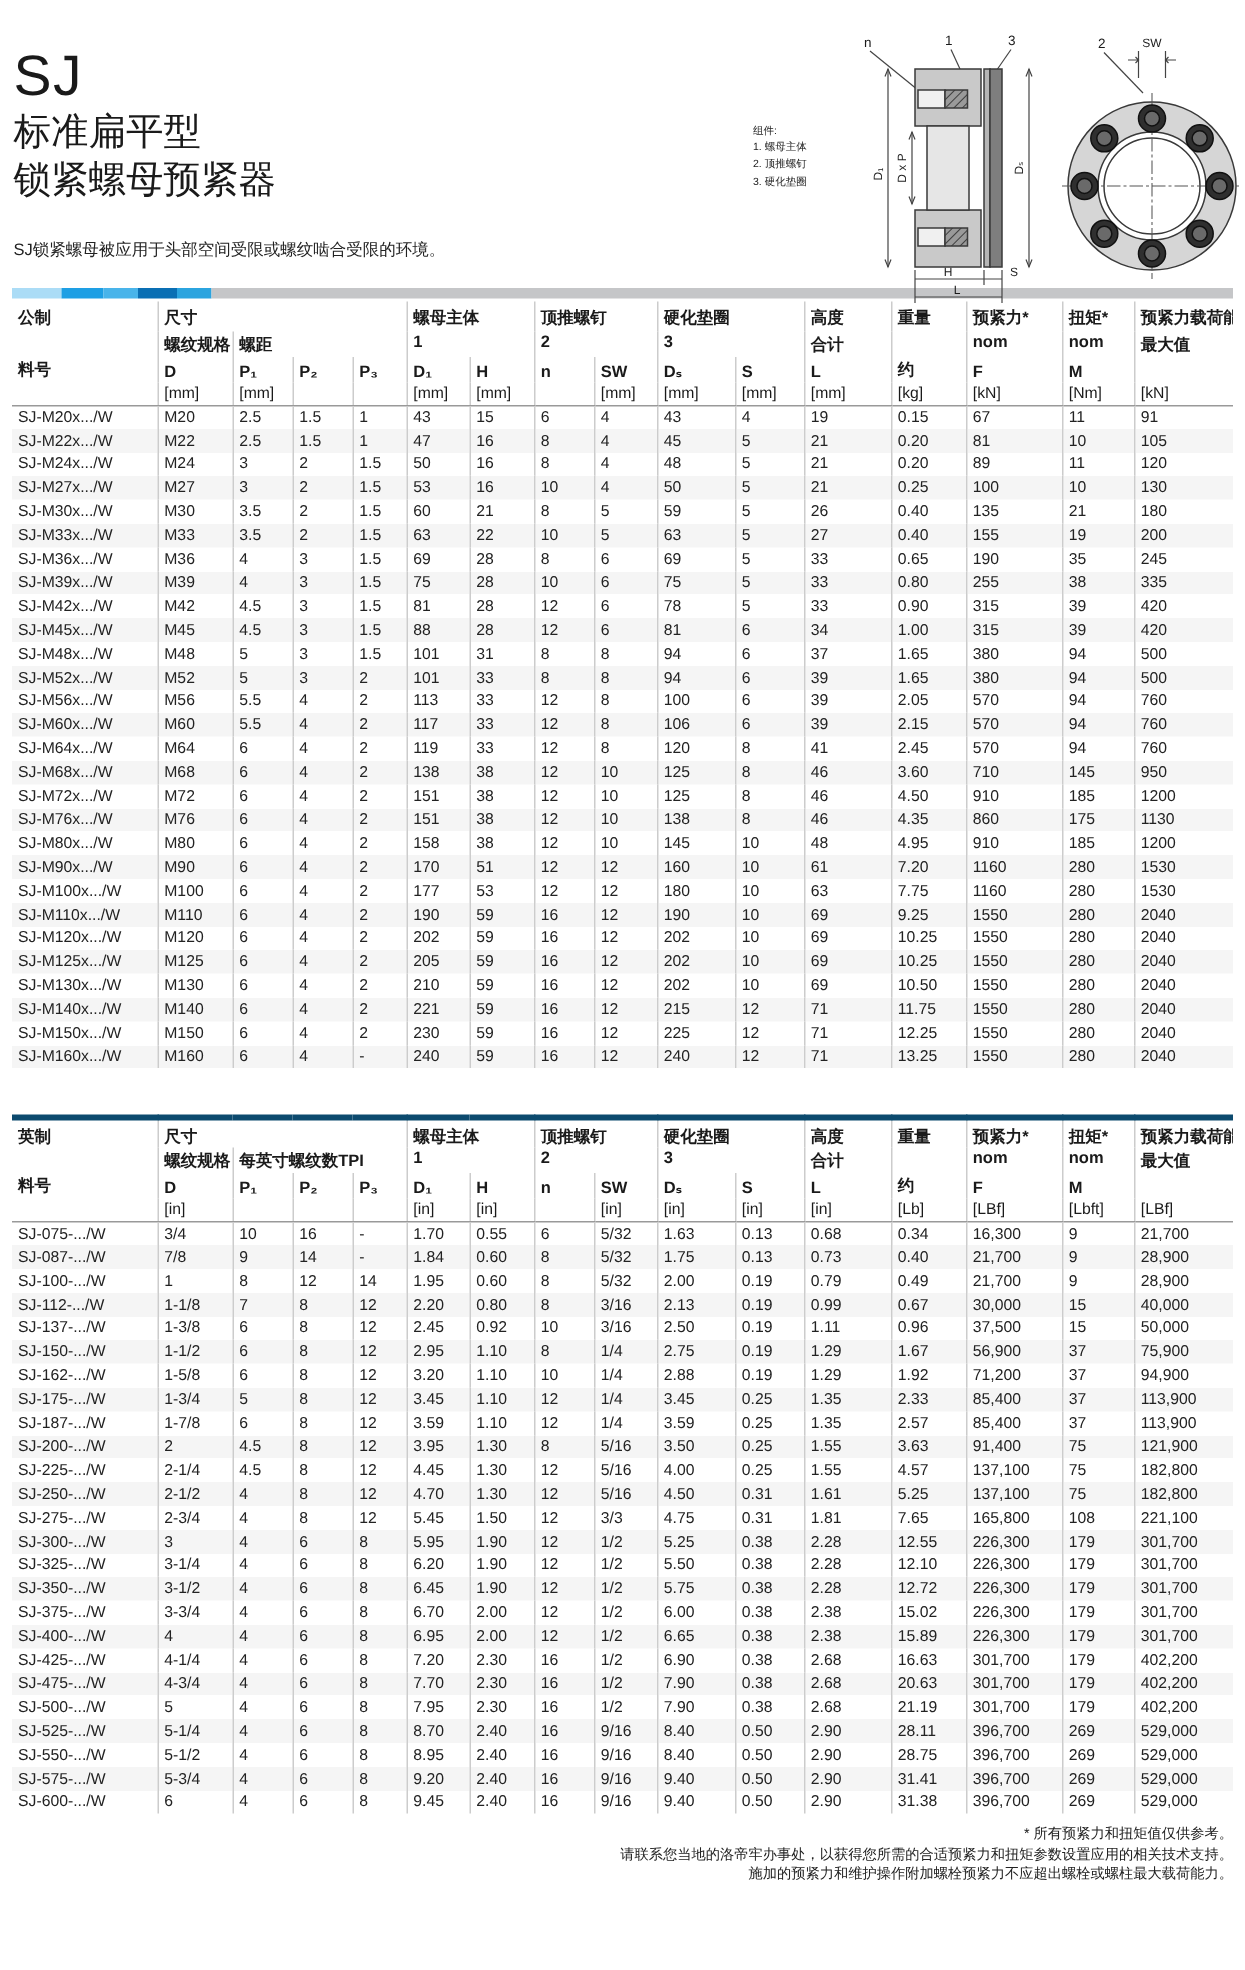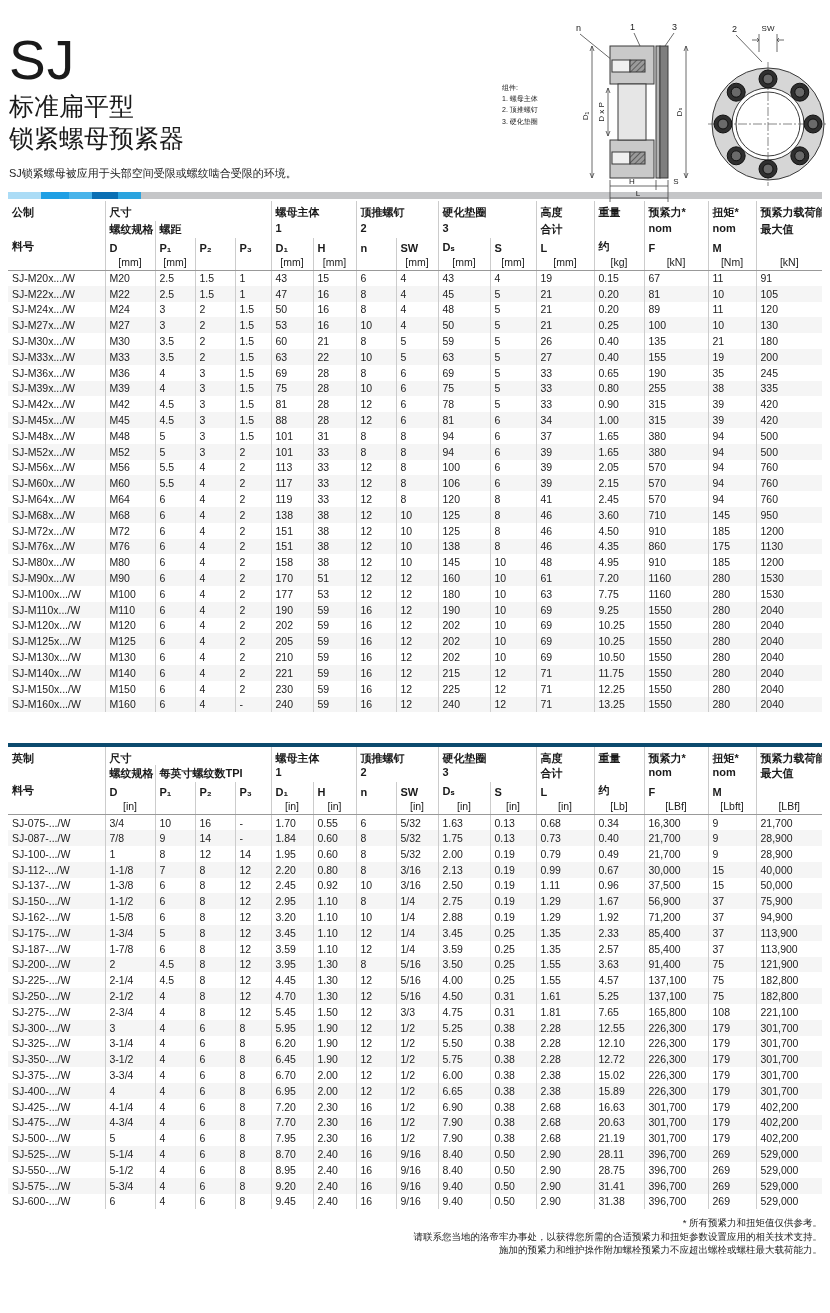--- a/index.html
+++ b/index.html
@@ -3,23 +3,23 @@
 <meta charset="utf-8">
 <style>
   * { box-sizing: border-box; }
   body {
     width: 830px; min-height: 1313px; margin: 0; background: #fff;
     font-family: "Liberation Sans", "DejaVu Sans", sans-serif; color: #1a1a1a;
   }
   
   .header-area { position: relative; height: 192px; }
   .title-block { position: absolute; left: 9px; top: 32px; }
-  .product-title { font-size: 55px; font-weight: 400; line-height: 1.05; letter-spacing: 1px; }
+  .product-title { font-size: 38px; font-weight: 400; line-height: 1.05; letter-spacing: 1px; }
   .type-line { font-size: 25px; font-weight: 400; line-height: 1.3; }
-  .description { font-size: 11px; margin-top: 11px; color: #222; }
+  .description { font-size: 11px; margin-top: 22px; color: #222; }
   .diagram-area { position: absolute; left: 498px; top: 20px; width: 332px; height: 172px; }
   .legend { position: absolute; left: 4px; top: 62px; font-size: 7px; line-height: 1.6; color: #222; }
   .svg-cross { position: absolute; left: 48px; top: 0; }
   .svg-front { position: absolute; left: 208px; top: 0; }
   svg text { font-family: "Liberation Sans", "DejaVu Sans", sans-serif; fill: #1a1a1a; }
   .dim { stroke: #444; stroke-width: 0.8; fill: none; }
   .part { stroke: #3a3a3a; stroke-width: 1; }
   
   .accent-bar { display: flex; height: 7px; width: 814px; margin: 0 8px 2px 8px; }
   .accent-bar .seg { height: 100%; }
@@ -30,21 +30,21 @@
     font-size: 10.5px;
   }
   table.data-table th, table.data-table td {
     padding: 1px 4px; text-align: left; border-left: 1px solid #ccc; overflow: hidden; white-space: nowrap;
   }
   table.data-table th:first-child, table.data-table td:first-child { border-left: none; }
   thead th { font-weight: bold; font-size: 11px; vertical-align: top; white-space: normal; }
   tr.hr1 th { height: 20px; padding-top: 5px; line-height: 1.1; }
   tr.hr2 th { height: 16px; }
   tr.hr3 th { height: 16px; vertical-align: bottom; }
-  tr.hr4 th { height: 15px; font-weight: normal; font-size: 10.5px; vertical-align: top; border-bottom: 1px solid #999; text-align: center; }
+  tr.hr4 th { height: 15px; font-weight: normal; font-size: 10.5px; vertical-align: top; border-bottom: 1px solid #999; }
   th.cnum { text-align: center; }
   tbody td { height: 15.8px; color: #222; }
   tbody tr:nth-child(even) { background: #f5f5f5; }
   table.imperial { border-top: 4px solid #0c4a6e; margin-top: 31px; }
   
   .footnotes { margin: 7px 8px 0 9px; font-size: 9.5px; line-height: 1.4; color: #222; text-align: right; }
   .footnotes .indent { padding-left: 4px; }
 </style>
 </head>
 <body>

